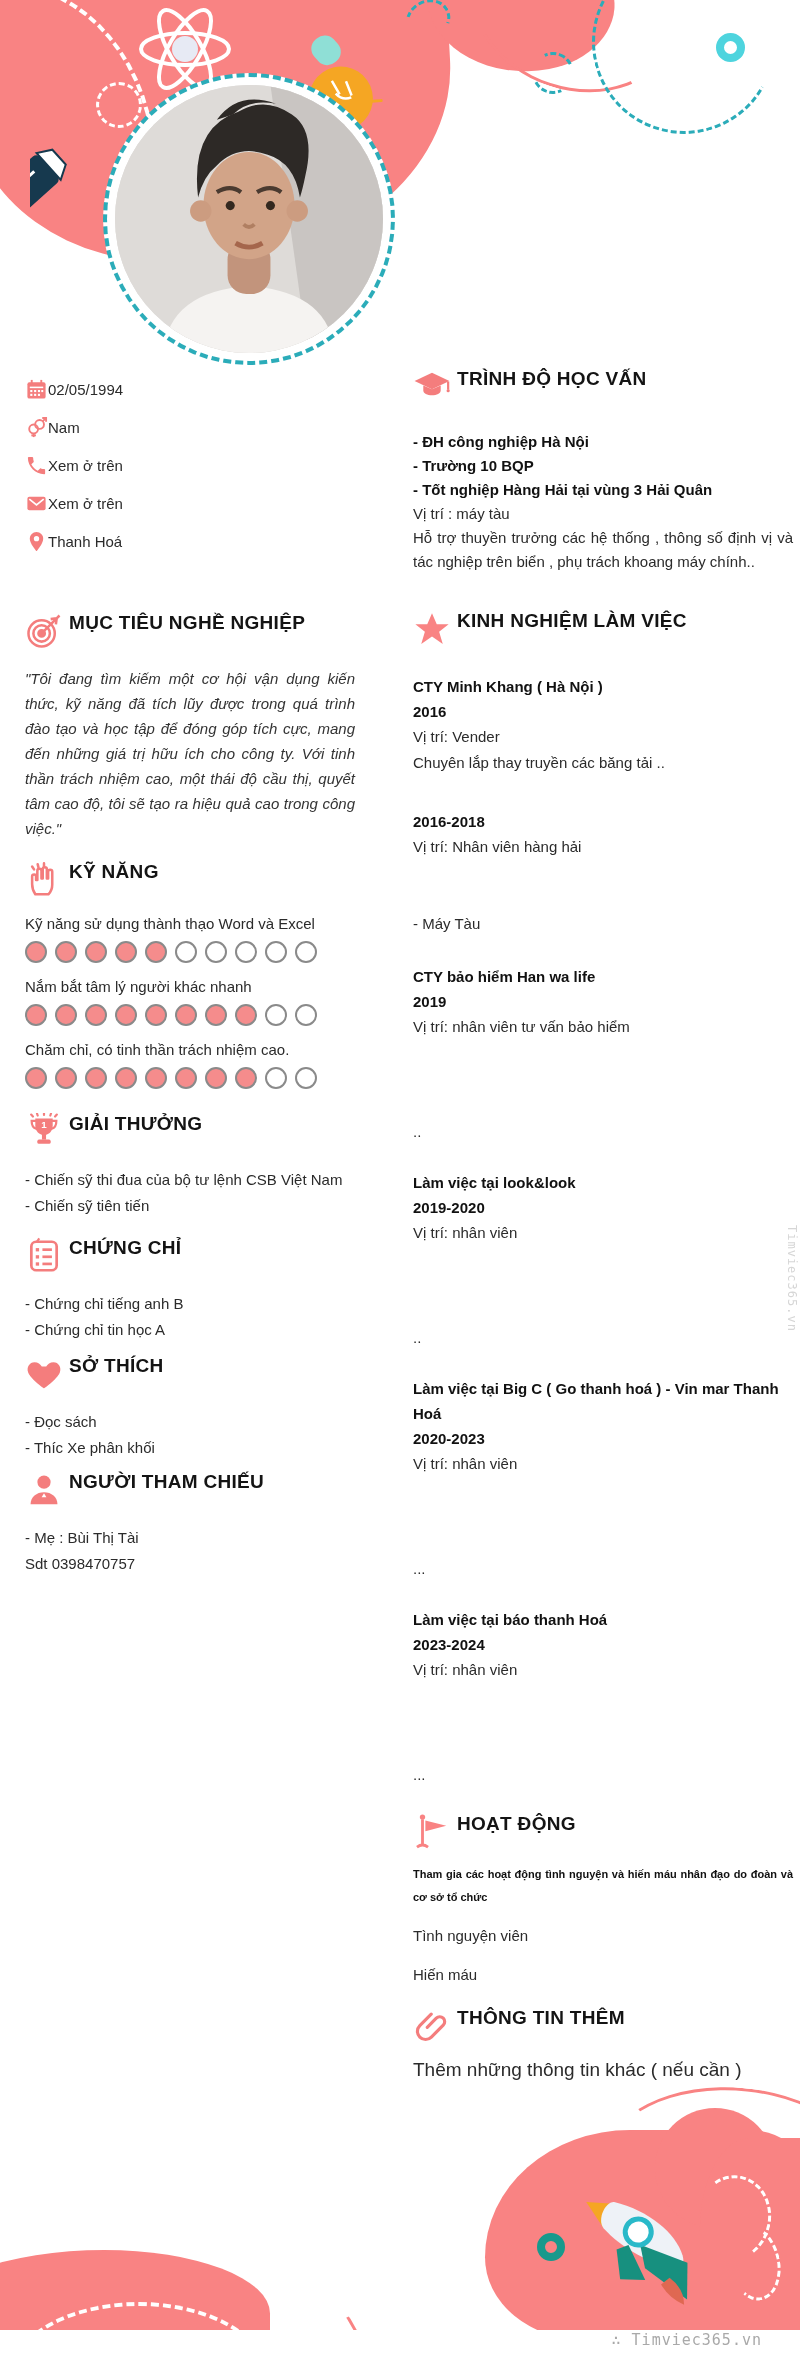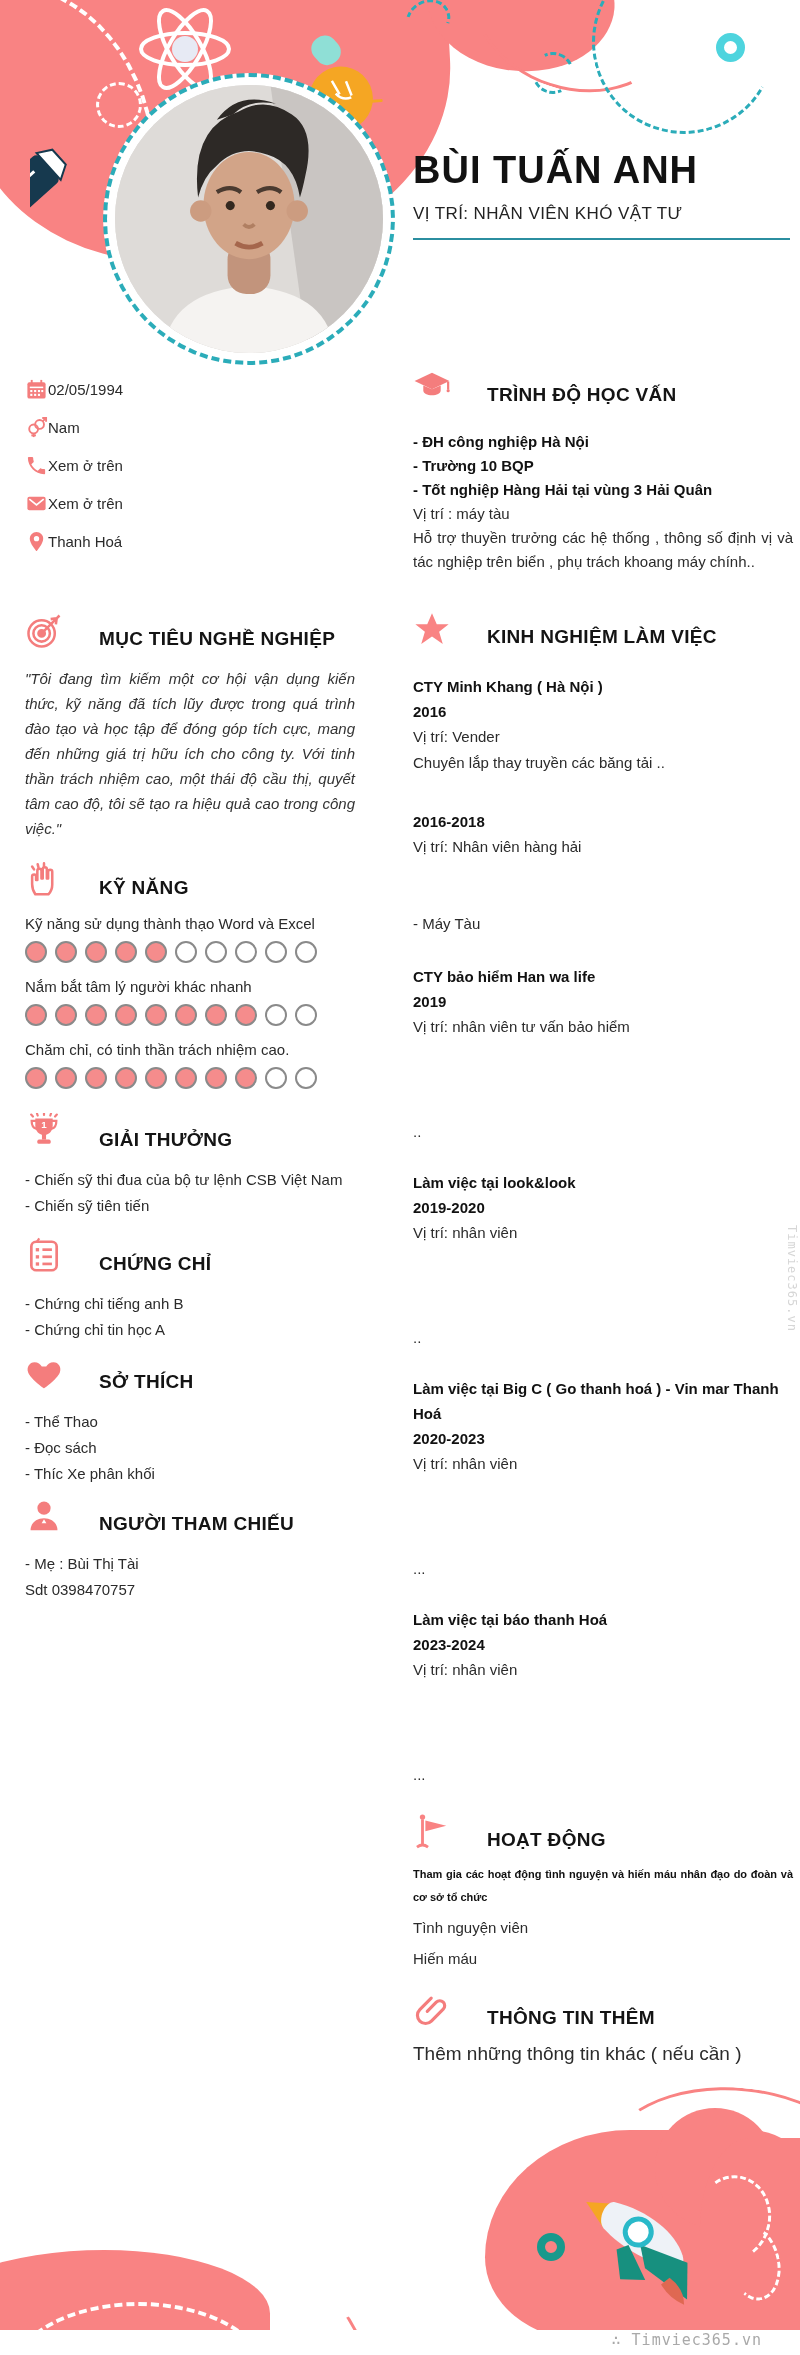--- a/index.html
+++ b/index.html
@@ -29,21 +29,21 @@
   
   .name-block{position:absolute;left:413px;top:148px;width:380px;}
   .cv-name{font-size:38px;font-weight:bold;color:#121212;letter-spacing:1px;line-height:44px;}
   .cv-pos{margin-top:12px;font-size:17px;color:#222;letter-spacing:.4px;}
   .name-divider{margin-top:14px;width:377px;height:2px;background:#2b8ea0;}
   
   .col-left{position:absolute;left:25px;top:370px;width:330px;}
   .col-right{position:absolute;left:413px;top:368px;width:380px;}
   .contact-row{display:flex;align-items:center;height:38px;font-size:15px;color:#2b2b2b;}
   .cicon{width:23px;height:23px;flex:none;}
-  .sec-head{display:flex;align-items:flex-end;gap:36px;margin-bottom:16px;}
+  .sec-head{display:flex;align-items:flex-start;gap:6px;margin-bottom:16px;}
   .sec-head .hicon{width:38px;height:38px;flex:none;}
   .sec-title{font-size:19px;font-weight:bold;color:#141414;letter-spacing:.3px;}
   .objective-head{margin-top:52px;}
   .objective-text{font-style:italic;font-size:15px;line-height:25px;text-align:justify;color:#333;}
   .skills-head{margin-top:20px;}
   .skill-label{font-size:15px;color:#2b2b2b;margin-bottom:9px;}
   .dots{display:flex;gap:8px;margin-bottom:15px;}
   .dot{width:22px;height:22px;border-radius:50%;border:2px solid #8a8a8a;background:#fff;box-sizing:border-box;}
   .dot.filled{background:#F58C8C;}
   .awards-head{margin-top:24px;}
@@ -58,21 +58,21 @@
   .exp-head{margin-top:36px;margin-bottom:26px;}
   .job .company{font-size:15px;line-height:25px;font-weight:bold;color:#111;}
   .job .period{font-size:15px;line-height:25px;font-weight:bold;color:#111;}
   .job .jobpos{font-size:15px;line-height:25px;color:#2b2b2b;}
   .job .note{font-size:15px;line-height:25px;color:#2b2b2b;}
   .note-near{margin-top:1px;margin-bottom:34px;}
   .note-mid{margin-top:52px;margin-bottom:28px;}
   .note-far{margin-top:80px;margin-bottom:26px;}
   .act-head{margin-top:0px;margin-bottom:12px;}
   .act-bold{font-size:11px;line-height:23px;font-weight:bold;color:#111;text-align:justify;}
-  .act-line{font-size:15px;line-height:25px;color:#2b2b2b;margin-top:6px;}
+  .act-line{font-size:15px;line-height:25px;color:#2b2b2b;margin-top:14px;}
   .more-head{margin-top:20px;margin-bottom:14px;}
   .more-text{font-size:19px;color:#2b2b2b;}
   
   .footer-band{position:absolute;left:0;top:2050px;width:800px;height:280px;overflow:hidden;}
   .cloud-main{position:absolute;left:485px;top:80px;width:330px;height:210px;background:#F98383;
               border-radius:58% 26% 0 40% / 80% 42% 0 52%;}
   .cloud-right{position:absolute;left:700px;top:88px;width:110px;height:205px;background:#F98383;border-radius:45% 0 0 0;}
   .cloud-bump{position:absolute;left:655px;top:58px;width:120px;height:120px;background:#F98383;border-radius:50%;}
   .arc-cloud{left:600px;top:38px;width:270px;height:170px;border-color:#F98383 transparent transparent transparent;transform:rotate(6deg);position:absolute;}
   .dome{position:absolute;left:-75px;top:200px;width:345px;height:132px;background:#F98383;border-radius:52% 48% 0 0;}
@@ -156,25 +156,20 @@
         <path d="M38 40 q5 -3 9 0" stroke="#4a3a30" stroke-width="1.6" fill="none"></path>
         <path d="M53 40 q5 -3 9 0" stroke="#4a3a30" stroke-width="1.6" fill="none"></path>
         <circle cx="43" cy="45" r="1.7" fill="#33281f"></circle>
         <circle cx="58" cy="45" r="1.7" fill="#33281f"></circle>
         <path d="M48 52 q2 2 4 0" stroke="#b07f62" stroke-width="1.4" fill="none"></path>
         <path d="M45 59 q5 3 10 0" stroke="#a5664c" stroke-width="1.8" fill="none"></path>
       </svg>
     </div>
   </div>
 
-  <div class="name-block">
-    <div class="cv-name">BÙI TUẤN ANH</div>
-    <div class="cv-pos">VỊ TRÍ: NHÂN VIÊN KHÓ VẬT TƯ</div>
-    <div class="name-divider"></div>
-  </div>
 
   <div class="col-left">
 
     <div class="contact-row">
       <svg class="cicon" viewBox="0 0 24 24">
         <rect x="2.5" y="4.5" width="19" height="17" rx="2" fill="#F47D7D"></rect>
         <line x1="7" y1="2" x2="7" y2="6.5" stroke="#F47D7D" stroke-width="2"></line>
         <line x1="17" y1="2" x2="17" y2="6.5" stroke="#F47D7D" stroke-width="2"></line>
         <g fill="#fff">
             <rect x="5" y="9" width="14" height="1.6"></rect>
@@ -319,21 +314,20 @@
     </div>
     <div class="list-line">- Chứng chỉ tiếng anh B</div>
     <div class="list-line">- Chứng chỉ tin học A</div>
 
     <div class="sec-head hobby-head">
       <svg class="hicon" viewBox="0 0 24 24">
         <path fill="#F47D7D" d="M12 21s-8-5.3-10-10C.8 7.7 2.8 4.5 6 4.5c2.2 0 3.8 1.3 4.6 2.7h2.8c.8-1.4 2.4-2.7 4.6-2.7 3.2 0 5.2 3.2 4 6.5-2 4.7-10 10-10 10z"></path>
       </svg>
       <span class="sec-title">SỞ THÍCH</span>
     </div>
-    <div class="list-line">- Thể Thao</div>
     <div class="list-line">- Đọc sách</div>
     <div class="list-line">- Thíc Xe phân khối</div>
 
     <div class="sec-head ref-head">
       <svg class="hicon" viewBox="0 0 24 24">
         <circle cx="12" cy="7" r="4.2" fill="#F47D7D"></circle>
         <path d="M3.5 21c0-4.6 3.8-7.6 8.5-7.6s8.5 3 8.5 7.6z" fill="#F47D7D"></path>
         <polygon points="12,14 10.5,16.5 13.5,16.5" fill="#fff"></polygon>
       </svg>
       <span class="sec-title">NGƯỜI THAM CHIẾU</span>

